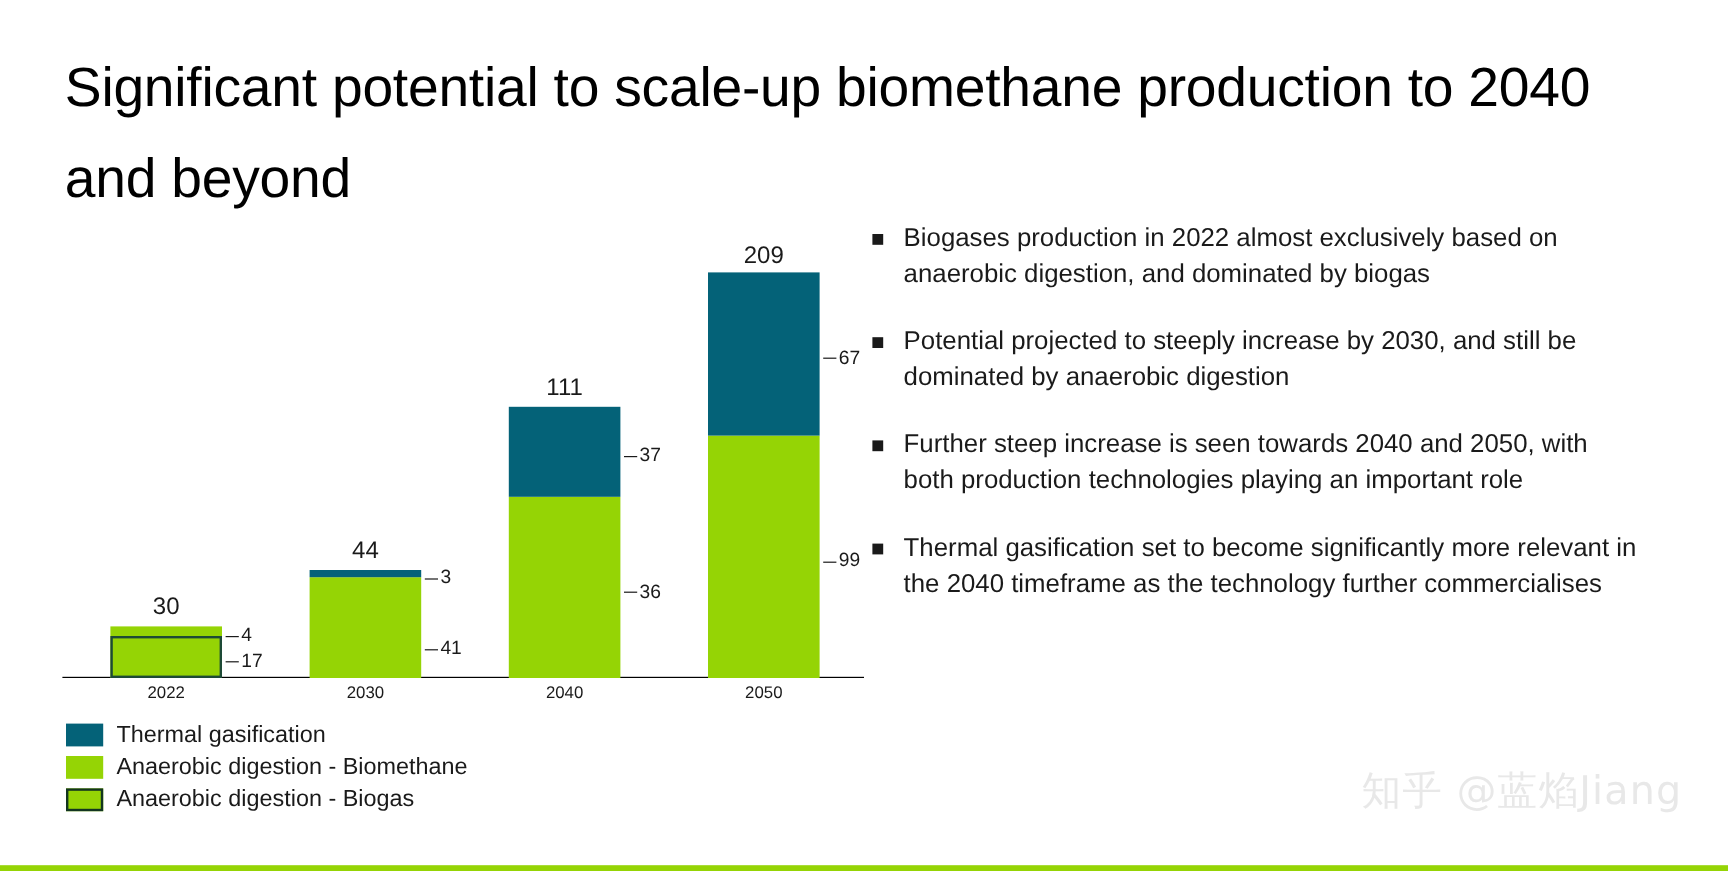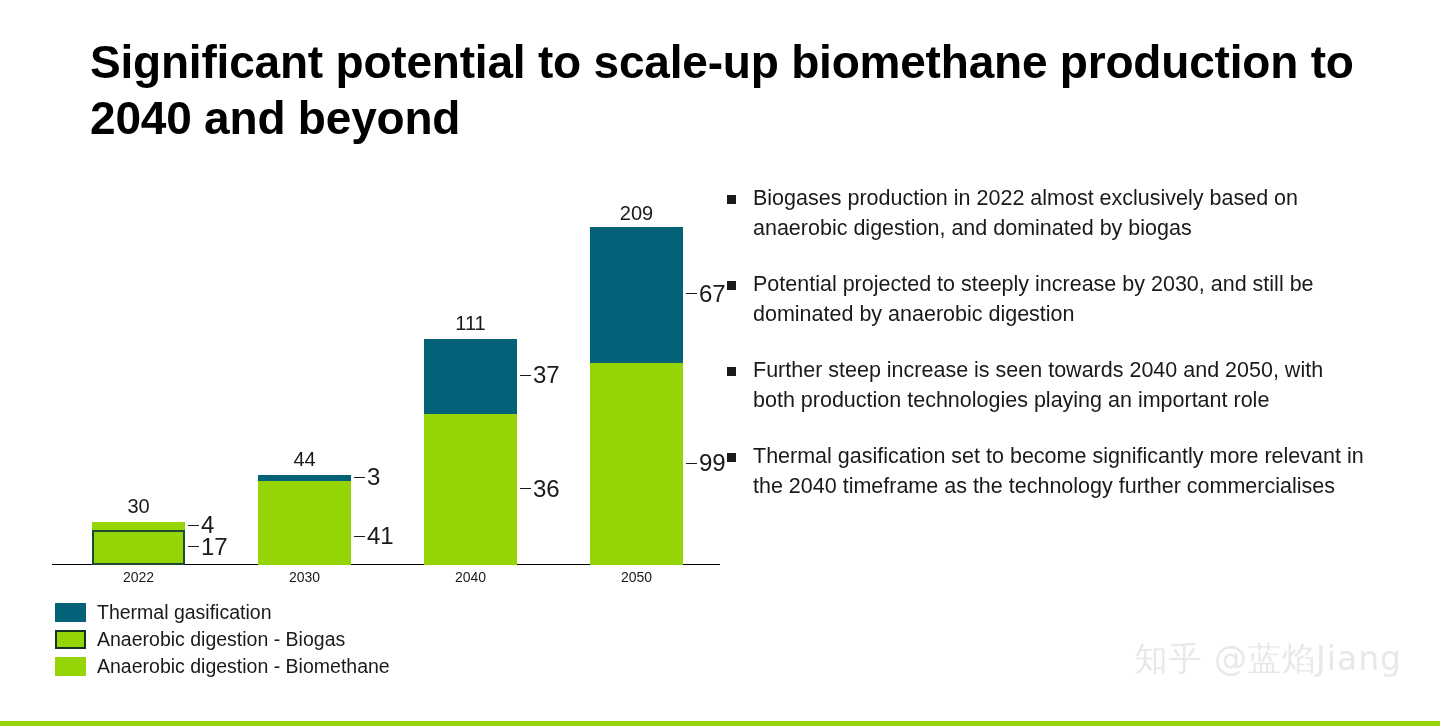--- a/index.html
+++ b/index.html
@@ -24,26 +24,25 @@
 
   
   #title-block {
     position: absolute;
     left: 54px;
     top: 34px;
     width: 1320px;
   }
   #page-title {
     font-size: 46px;
-    line-height: 56px;
-    font-weight: 700;
+    line-height: 76px;
+    font-weight: 400;
     color: #000000;
     letter-spacing: -0.2px;
     white-space: pre-wrap;
-    margin-left: 36px;
   }
 
   
   #chart-panel {
     position: absolute;
     left: 50px;
     top: 165px;
     width: 680px;
     height: 420px;
   }
@@ -84,21 +83,21 @@
     position: absolute;
     font-size: 20px;
     color: #1a1a1a;
     text-align: center;
     width: 93px;
     left: 0;
   }
 
   .seg-label {
     position: absolute;
-    font-size: 24px;
+    font-size: 16px;
     color: #1a1a1a;
     white-space: nowrap;
     left: 96px;
     display: flex;
     align-items: center;
     gap: 2px;
   }
   .seg-label .dash {
     display: inline-block;
     width: 11px;
@@ -275,26 +274,26 @@
           <div class="x-tick" style="left: 511.5px;">2050</div>
         </div>
     </div>
 
     <div id="legend">
         <div class="legend-row">
           <span class="legend-swatch sw-thermal"></span>
           <span class="legend-text">Thermal gasification</span>
         </div>
         <div class="legend-row">
+          <span class="legend-swatch sw-biomethane"></span>
+          <span class="legend-text">Anaerobic digestion - Biomethane</span>
+        </div>
+        <div class="legend-row">
           <span class="legend-swatch sw-biogas"></span>
           <span class="legend-text">Anaerobic digestion - Biogas</span>
-        </div>
-        <div class="legend-row">
-          <span class="legend-swatch sw-biomethane"></span>
-          <span class="legend-text">Anaerobic digestion - Biomethane</span>
         </div>
       </div>
   </div>
 
   <div id="bullets">
       <div class="bullet-row">
         <span class="bullet-marker"></span>
         <span class="bullet-text">Biogases production in 2022 almost exclusively based on anaerobic digestion, and dominated by biogas</span>
       </div>
       <div class="bullet-row">

